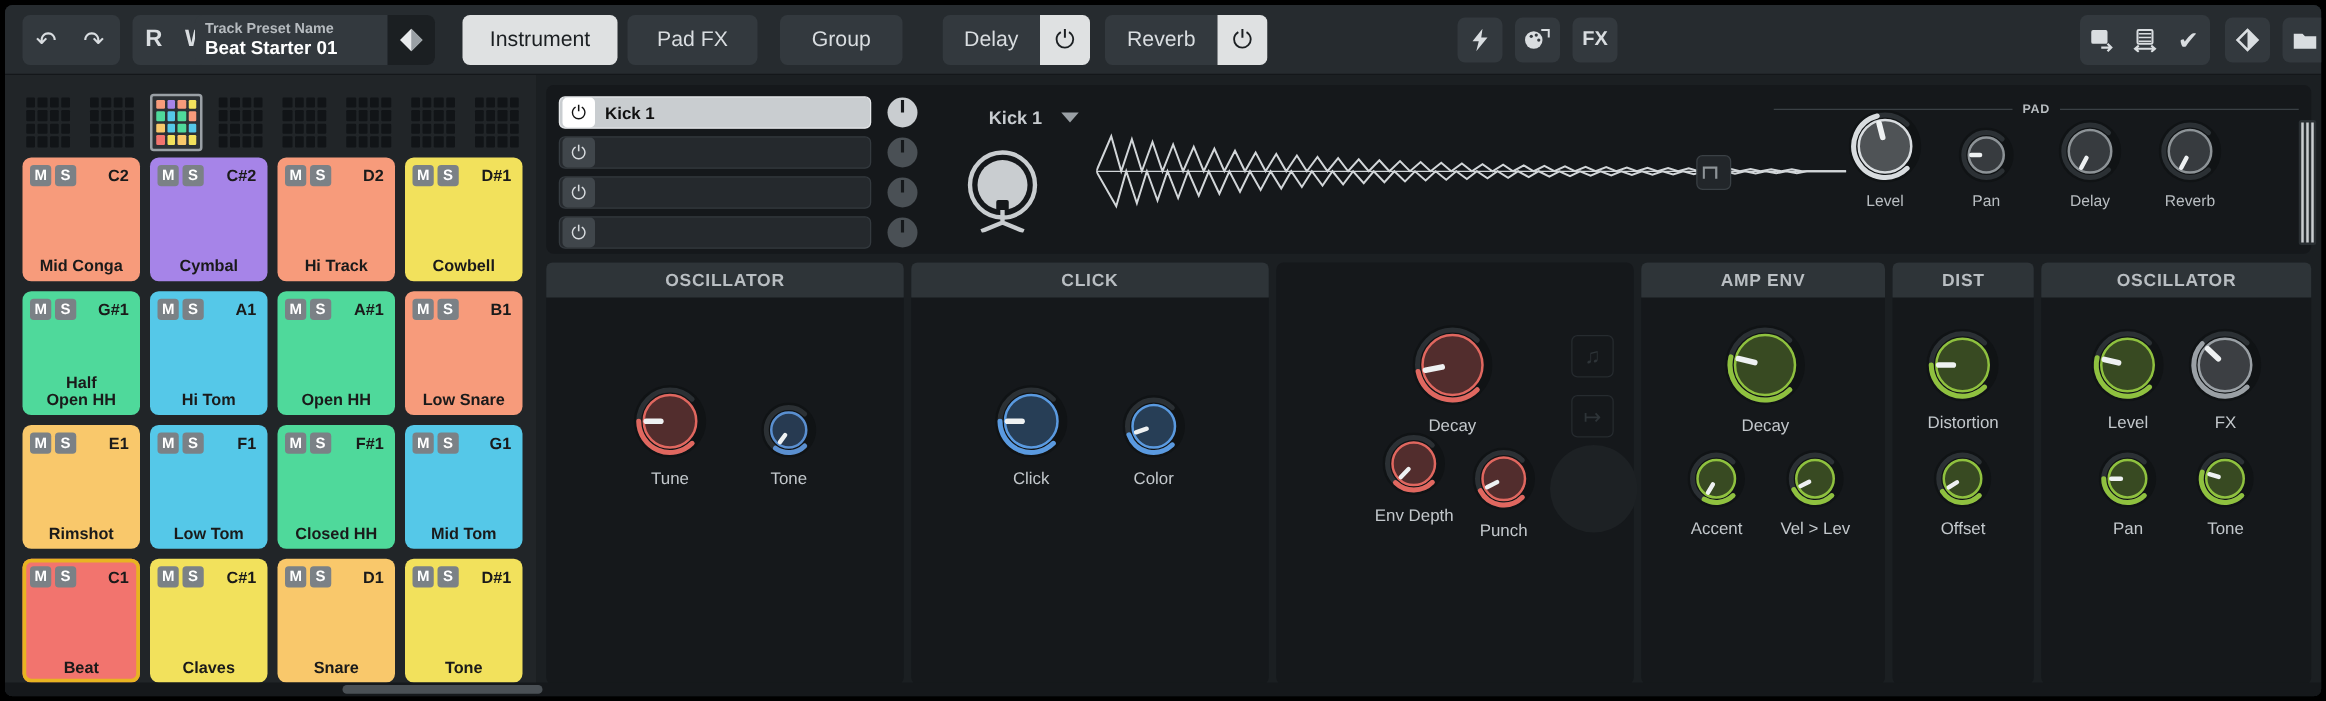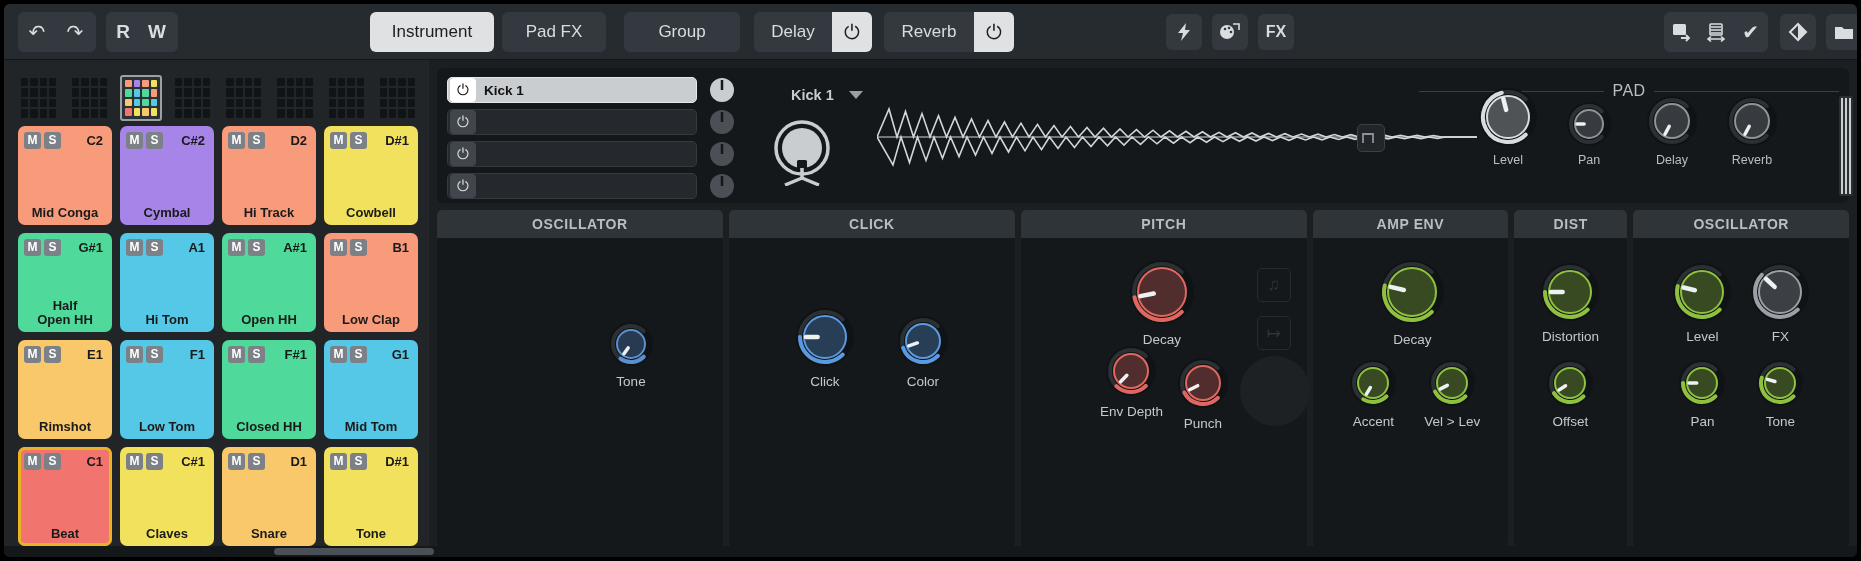--- a/index.html
+++ b/index.html
@@ -159,21 +159,21 @@
   #drumicon { position: absolute; left: 8px; top: 50px; }
 
   #padsec {
     position: absolute; right: 10px; top: 6px; width: 420px; height: 125px;
   }
   #padsec-hdr {
     position: absolute; left: 0; top: 8px; width: 100%;
     display: flex; align-items: center; gap: 8px;
   }
   #padsec-hdr .line { flex: 1; height: 1px; background: #3a4045; }
-  #padsec-hdr .t { font-size: 16px; font-weight: normal; color: #b9bec2; letter-spacing: 0.5px; }
+  #padsec-hdr .t { font-size: 10px; font-weight: bold; color: #b9bec2; letter-spacing: 0.5px; }
   #shape-btn {
     position: absolute; left: -62px; top: 50px; width: 28px; height: 28px;
     background: #22262a; border: 1px solid #3a4045; border-radius: 5px;
     display: flex; align-items: center; justify-content: center; cursor: pointer;
   }
   .pk { position: absolute; text-align: center; }
   .pk .cap { font-size: 12.5px; color: #b9bec2; margin-top: 3px; }
 
   #meter {
     position: absolute; right: -14px; top: 22px; width: 14px; height: 100px;
@@ -226,24 +226,36 @@
   <div id="toolbar">
     <div class="tb-group" style="left:14px;width:78px;">
       <div class="tb-btn tb-ico">↶</div>
       <div class="tb-btn tb-ico">↷</div>
     </div>
     <div class="tb-group" style="left:102px;width:72px;">
       <div class="tb-btn rw">R</div>
       <div class="tb-btn rw">W</div>
     </div>
 
+    <div id="preset-box">
+      <div id="preset-text">
+        <div id="preset-label">Track Preset Name</div>
+        <div id="preset-value">Beat Starter 01</div>
+      </div>
+      <div id="preset-tag">
+        <svg width="22" height="22" viewBox="0 0 22 22">
+            <path d="M11 2 L20 11 L11 20 L2 11 Z" fill="#e8eaec"></path>
+            <path d="M11 2 L20 11 L11 20 Z" fill="#9aa0a5"></path>
+          </svg>
+      </div>
+    </div>
 
     <div class="pill active" style="left:366px;width:124px;">Instrument</div>
     <div class="pill" style="left:498px;width:104px;">Pad FX</div>
-    <div class="pill" style="left:620px;width:116px;">Group</div>
+    <div class="pill" style="left:620px;width:98px;">Group</div>
 
     <div class="fxpill" style="left:750px;width:118px;">
       <div class="nm">Delay</div>
       <div class="pw">⏻</div>
     </div>
     <div class="fxpill" style="left:880px;width:130px;">
       <div class="nm">Reverb</div>
       <div class="pw">⏻</div>
     </div>
 
@@ -496,21 +508,21 @@
             <span class="note">A#1</span>
           </div>
           <div class="nm">Open HH</div>
         </div>
         <div class="pad" style="background: rgb(247, 155, 123);">
           <div class="hdr">
             <span class="ms">M</span>
             <span class="ms">S</span>
             <span class="note">B1</span>
           </div>
-          <div class="nm">Low Clap</div>
+          <div class="nm">Low Snare</div>
         </div>
         <div class="pad" style="background: rgb(249, 200, 107);">
           <div class="hdr">
             <span class="ms">M</span>
             <span class="ms">S</span>
             <span class="note">E1</span>
           </div>
           <div class="nm">Rimshot</div>
         </div>
         <div class="pad" style="background: rgb(85, 200, 232);">
@@ -677,20 +689,27 @@
           </svg></div>
         <div class="lknob" style="top: 105px;"><svg width="26" height="26" viewBox="0 0 26 26">
             <circle cx="13" cy="13" r="12" fill="#4a5055"></circle>
             <line x1="13" y1="13" x2="13" y2="3" stroke="#15181b" stroke-width="2.5"></line>
           </svg></div>
       </div>
 
     <div id="synth">
         <div class="sec" style="flex: 252 0 0px;">
           <div class="shdr">OSCILLATOR</div>
+          <div class="knob-wrap" style="left: 70px; top: 98px;"><svg width="58" height="58" viewBox="0 0 58 58">
+              <circle cx="29" cy="29" r="29" fill="#101315"></circle>
+              <path d="M46.68,46.68 A25,25 0 1 1 46.68,11.32" stroke="#2b3034" stroke-width="4" fill="none" stroke-linecap="round"></path>
+              <path d="M46.68,46.68 A25,25 0 0 1 4.00,29.00" stroke="#e0675f" stroke-width="4" fill="none" stroke-linecap="round"></path>
+              <circle cx="29" cy="29" r="21" fill="#e0675f" fill-opacity="0.32" stroke="#e0675f" stroke-width="2"></circle>
+              <line x1="21.65" y1="29.00" x2="10.00" y2="29.00" stroke="#eef1f2" stroke-width="4.5" stroke-linecap="round"></line>
+            </svg><div class="cap">Tune</div></div>
           <div class="knob-wrap" style="left: 172px; top: 112px;"><svg width="44" height="44" viewBox="0 0 44 44">
               <circle cx="22" cy="22" r="22" fill="#101315"></circle>
               <path d="M34.73,34.73 A18,18 0 1 1 34.73,9.27" stroke="#2b3034" stroke-width="4" fill="none" stroke-linecap="round"></path>
               <path d="M34.73,34.73 A18,18 0 0 1 11.42,36.56" stroke="#5a8fd0" stroke-width="4" fill="none" stroke-linecap="round"></path>
               <circle cx="22" cy="22" r="14" fill="#5a8fd0" fill-opacity="0.32" stroke="#5a8fd0" stroke-width="2"></circle>
               <line x1="19.12" y1="25.96" x2="14.95" y2="31.71" stroke="#eef1f2" stroke-width="3.5" stroke-linecap="round"></line>
             </svg><div class="cap">Tone</div></div>
         </div>
         <div class="sec" style="flex: 252 0 0px;">
           <div class="shdr">CLICK</div>
@@ -703,21 +722,20 @@
             </svg><div class="cap">Click</div></div>
           <div class="knob-wrap" style="left: 169px; top: 106px;"><svg width="50" height="50" viewBox="0 0 50 50">
               <circle cx="25" cy="25" r="25" fill="#101315"></circle>
               <path d="M39.85,39.85 A21,21 0 1 1 39.85,10.15" stroke="#2b3034" stroke-width="4" fill="none" stroke-linecap="round"></path>
               <path d="M39.85,39.85 A21,21 0 0 1 5.13,31.80" stroke="#5a9ae0" stroke-width="4" fill="none" stroke-linecap="round"></path>
               <circle cx="25" cy="25" r="17" fill="#5a9ae0" fill-opacity="0.32" stroke="#5a9ae0" stroke-width="2"></circle>
               <line x1="19.37" y1="26.93" x2="10.81" y2="29.86" stroke="#eef1f2" stroke-width="3.5" stroke-linecap="round"></line>
             </svg><div class="cap">Color</div></div>
         </div>
         <div class="sec" style="flex: 252 0 0px;">
-          <div class="shdr">PITCH</div>
           <div class="ghostcircle" style="left: 219px; top: 146px;"></div>
           <div class="ghost" style="left: 236px; top: 58px;">♫</div>
           <div class="ghost" style="left: 236px; top: 106px;">↦</div>
           <div class="knob-wrap" style="left: 109px; top: 50px;"><svg width="64" height="64" viewBox="0 0 64 64">
               <circle cx="32" cy="32" r="32" fill="#101315"></circle>
               <path d="M51.80,51.80 A28,28 0 1 1 51.80,12.20" stroke="#2b3034" stroke-width="4" fill="none" stroke-linecap="round"></path>
               <path d="M51.80,51.80 A28,28 0 0 1 4.50,37.25" stroke="#e0675f" stroke-width="4" fill="none" stroke-linecap="round"></path>
               <circle cx="32" cy="32" r="24" fill="#e0675f" fill-opacity="0.32" stroke="#e0675f" stroke-width="2"></circle>
               <line x1="23.75" y1="33.57" x2="10.39" y2="36.12" stroke="#eef1f2" stroke-width="4.5" stroke-linecap="round"></line>
             </svg><div class="cap">Decay</div></div>

